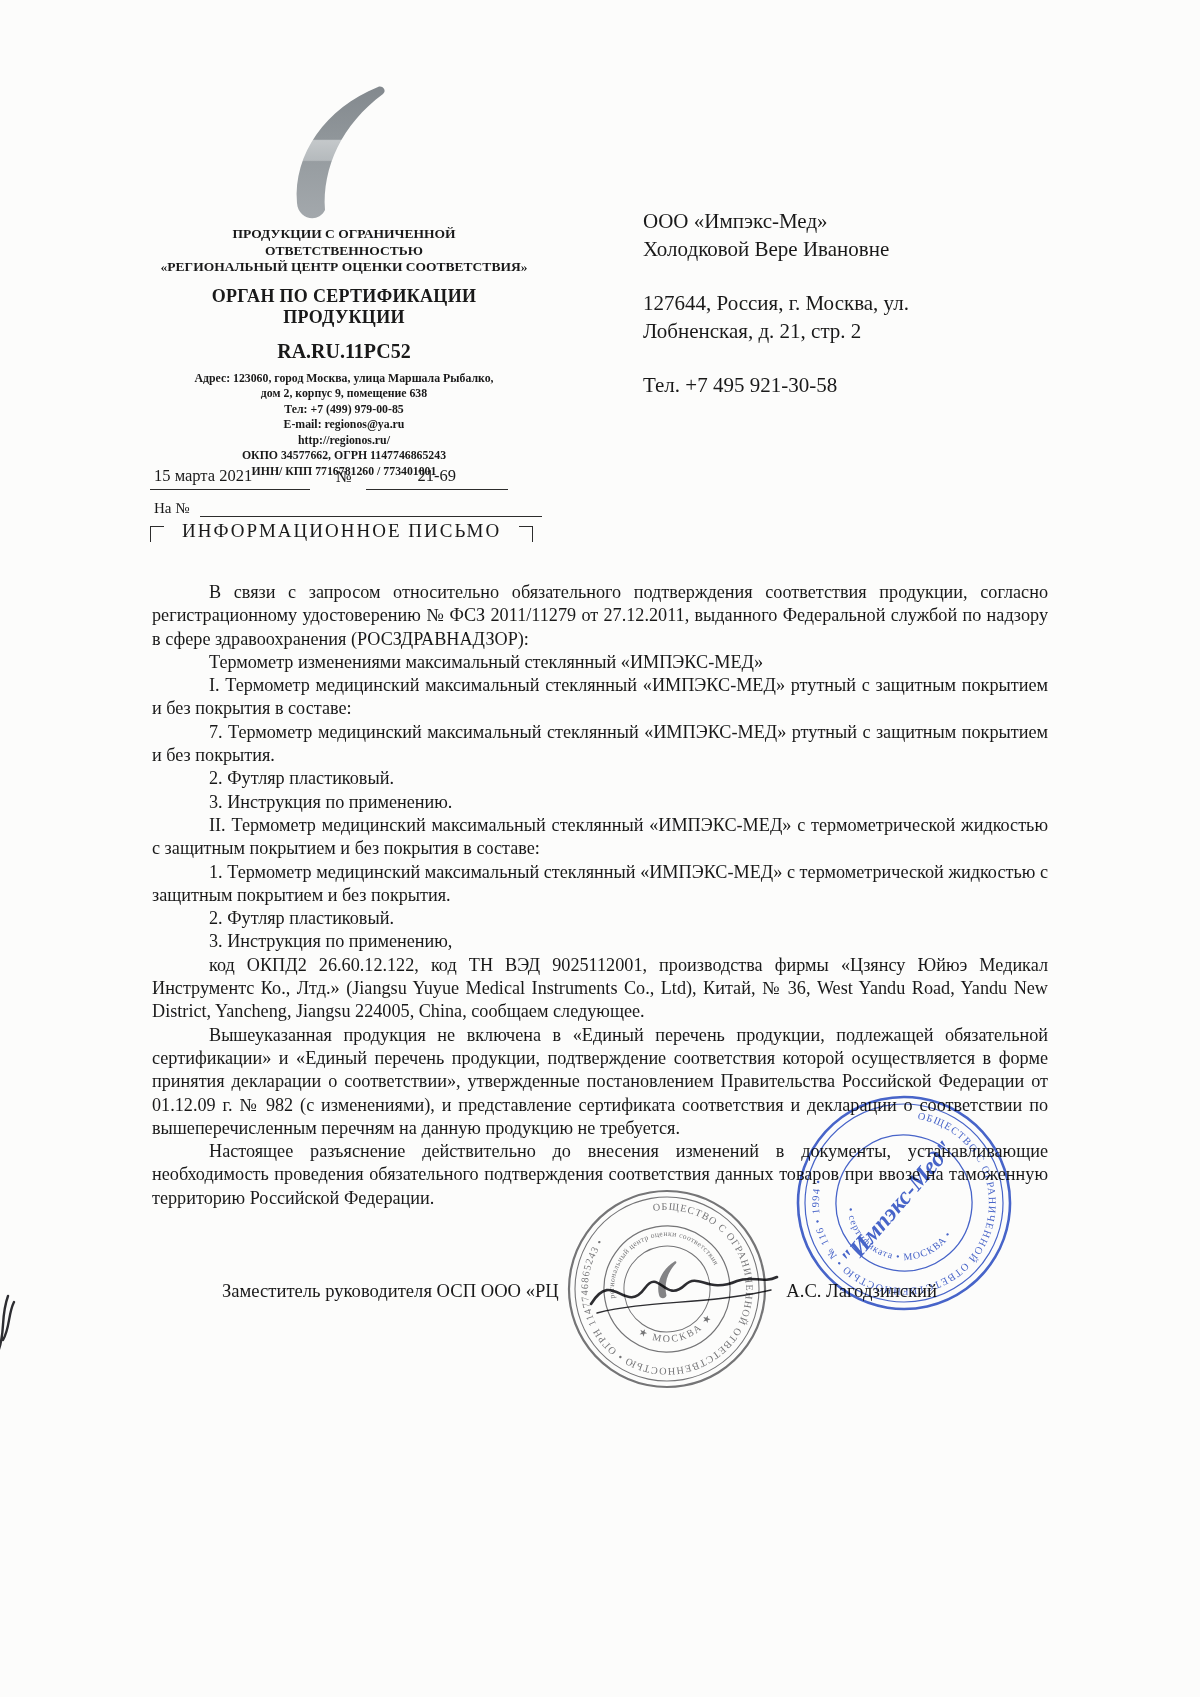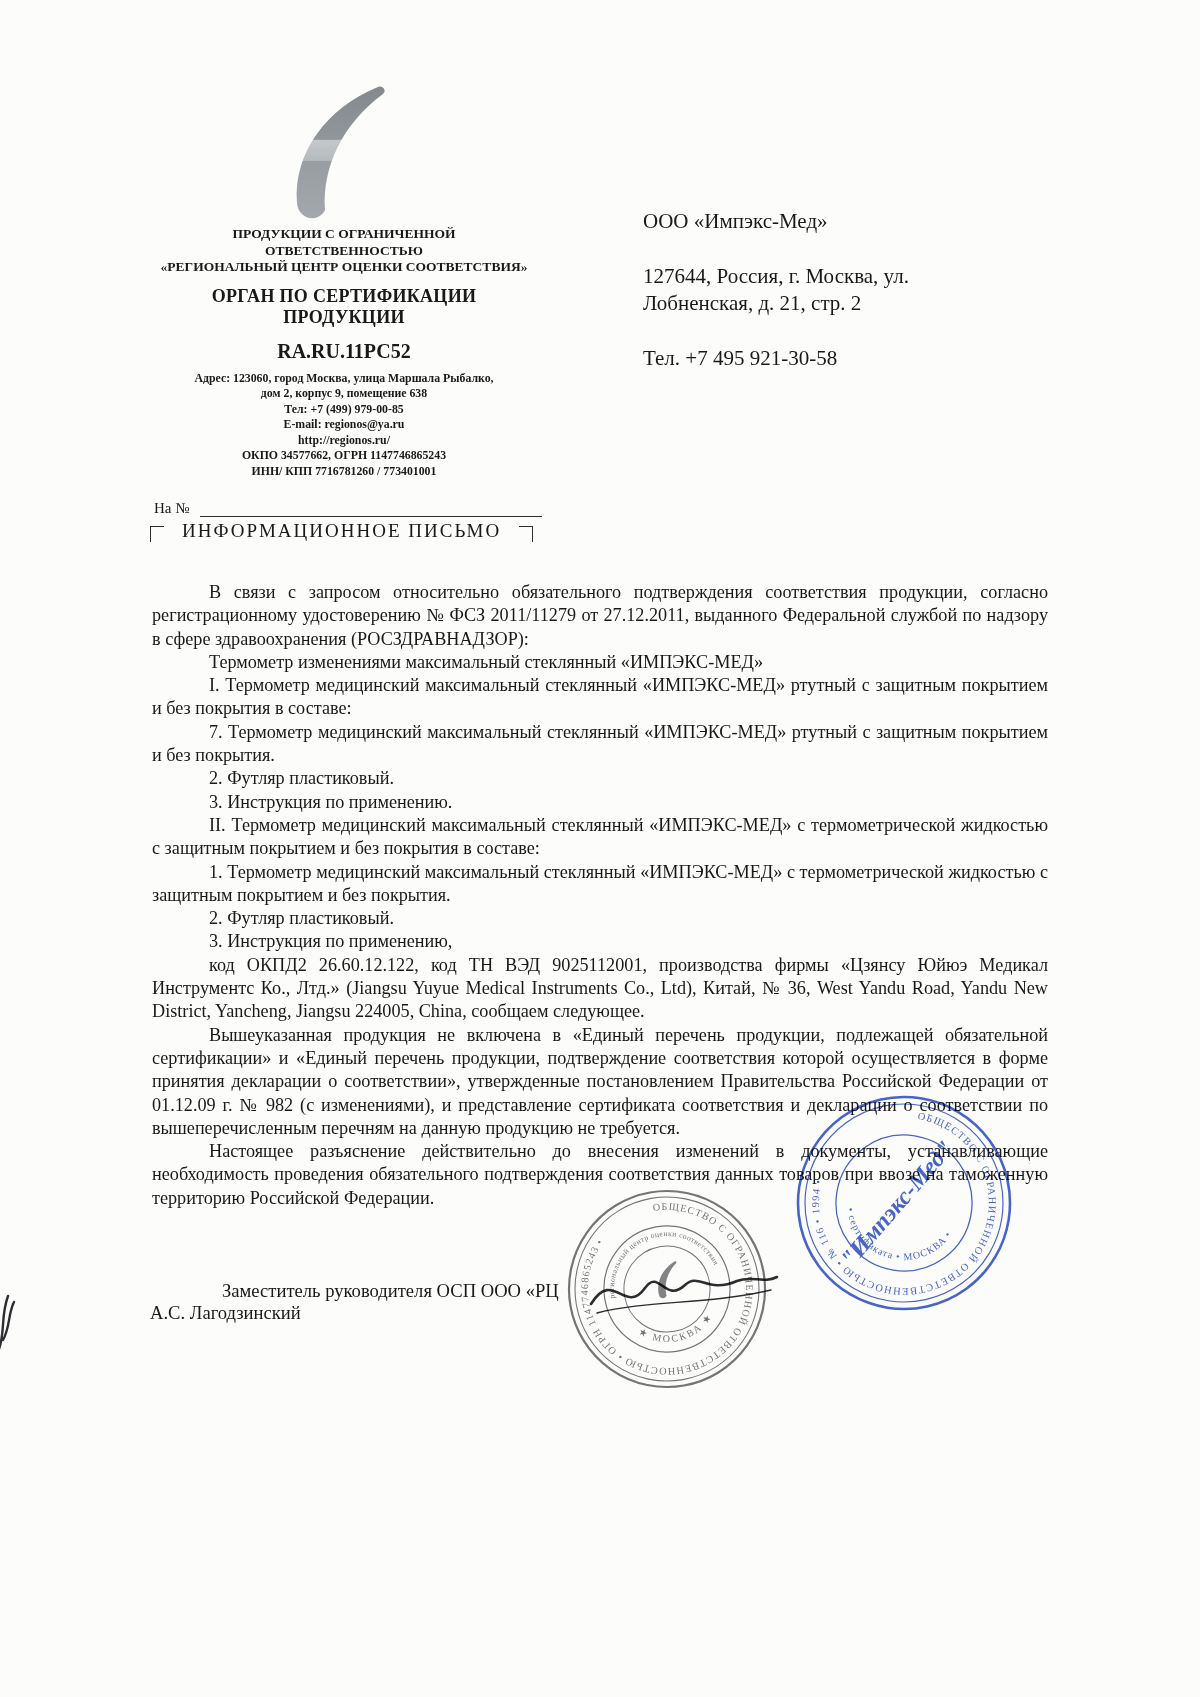--- a/index.html
+++ b/index.html
@@ -29,21 +29,21 @@
   .na-line{flex:1; border-bottom:1.5px solid #2c2c2c; height:17px;}
   
   .title-row{position:absolute; left:150px; top:520px; display:flex; align-items:flex-end;}
   .corner-left{width:13px; height:15px; border-left:1.8px solid #2c2c2c; border-top:1.8px solid #2c2c2c; margin-top:3px;}
   .corner-right{width:13px; height:15px; border-right:1.8px solid #2c2c2c; border-top:1.8px solid #2c2c2c; margin-top:3px;}
   .title-text{font-size:19px; letter-spacing:2px; margin:0 18px; white-space:nowrap;}
   
   .body-text{position:absolute; left:152px; top:581px; width:896px; font-size:18.2px; line-height:23.3px; text-align:justify;}
   .body-text p{margin:0; text-indent:57px;}
   
-  .sign-row{position:absolute; left:150px; top:1280px; width:905px; display:flex; justify-content:space-between; font-size:18.6px;flex-direction:column;}
+  .sign-row{position:absolute; left:150px; top:1280px; width:905px; display:flex; justify-content:space-between; font-size:18.6px;}
   .sign-pos{padding-left:72px; white-space:nowrap;}
   .sign-name{padding-right:118px; white-space:nowrap;}
   
   .stamp-gray{position:absolute; left:564px; top:1186px; width:206px; height:206px; mix-blend-mode:multiply; opacity:.82; transform:rotate(-10deg);}
   .stamp-blue{position:absolute; left:793px; top:1092px; width:222px; height:222px; mix-blend-mode:multiply; opacity:.88; transform:rotate(9deg);}
   .signature-scribble{position:absolute; left:585px; top:1258px; width:200px; height:74px; mix-blend-mode:multiply;}
   .pen-mark{position:absolute; left:-6px; top:1288px; width:34px; height:70px;}
   svg text{font-family:"Liberation Serif", serif;}
 </style>
 </head>
@@ -85,30 +85,36 @@
       <div>E-mail:  regionos@ya.ru</div>
       <div>http://regionos.ru/</div>
       <div>ОКПО 34577662, ОГРН 1147746865243</div>
       <div>ИНН/ КПП 7716781260 / 773401001</div>
     </div>
   </div>
 
   <div class="recipient">
     <div class="grp">
       <div>ООО «Импэкс-Мед»</div>
+      <div>Холодковой Вере Ивановне</div>
     </div>
     <div class="grp">
       <div>127644, Россия, г. Москва, ул.</div>
       <div>Лобненская, д. 21, стр. 2</div>
     </div>
     <div class="grp">
       <div>Тел. +7 495 921-30-58</div>
     </div>
   </div>
 
+  <div class="date-row">
+    <span class="date-cell">15 марта 2021</span>
+    <span class="num-sign">№</span>
+    <span class="num-cell">21-69</span>
+  </div>
   <div class="na-row">
     <span class="na-label">На №</span>
     <span class="na-line"></span>
   </div>
 
   <div class="title-row">
     <span class="corner-left"></span>
     <span class="title-text">ИНФОРМАЦИОННОЕ ПИСЬМО</span>
     <span class="corner-right"></span>
   </div>

